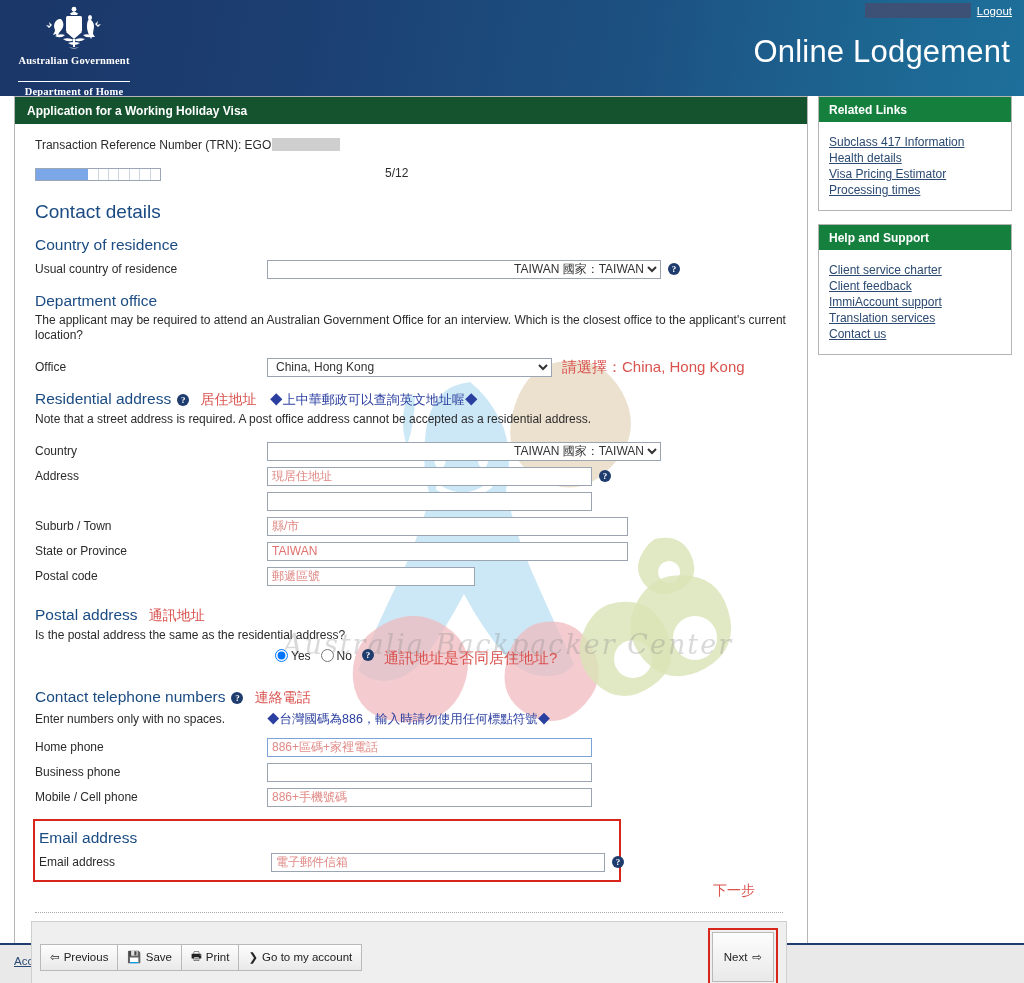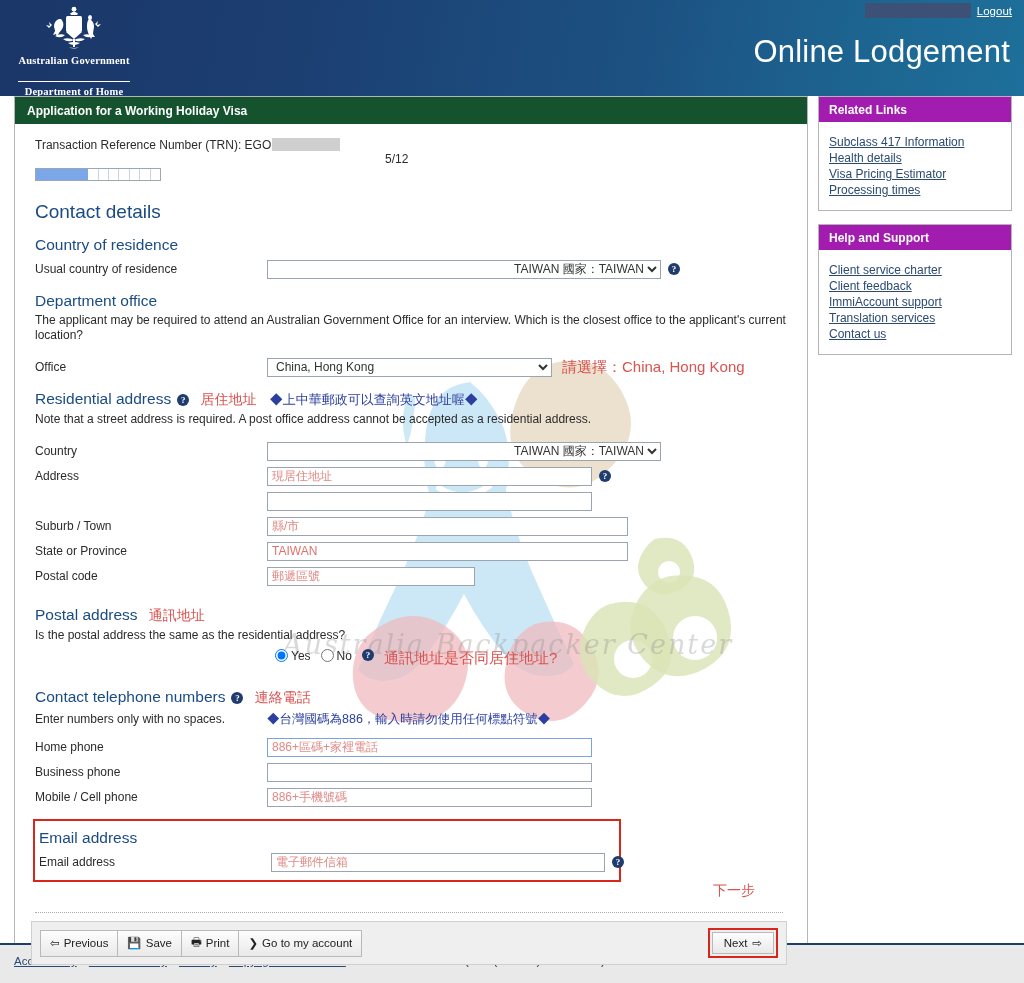--- a/index.html
+++ b/index.html
@@ -105,21 +105,21 @@
 
   .trn-row {
     position: relative; font-size: 12px; color: #2b2b2b;
     height: 18px; margin: 4px 0 0 10px;
   }
   .trn-redact {
     display: inline-block; width: 68px; height: 13px;
     background: #cfcfcf; vertical-align: -2px; margin-left: 1px;
   }
   .page-count {
-    position: absolute; left: 350px; top: 14px;
+    position: absolute; left: 350px; top: 28px;
     font-size: 12px; color: #2b2b2b;
   }
   .progress {
     margin: 12px 0 0 10px;
     width: 126px; height: 13px;
     border: 1px solid #9ba7b5;
     background: #ffffff;
     display: flex;
   }
   .progress .seg {
@@ -232,34 +232,34 @@
     cursor: pointer; white-space: nowrap;
     display: flex; align-items: center; gap: 4px;
   }
   .btn-next-wrap {
     border: 2px solid #d8261c; padding: 2px;
   }
   .btn-next {
     font-size: 11.5px; color: #222;
     background: linear-gradient(#fdfdfd, #e9e9e9);
     border: 1px solid #b9b9b9;
-    padding: 3px 11px; cursor: pointer;
+    padding: 17px 11px; cursor: pointer;
     display: flex; align-items: center; gap: 5px;
   }
 
   
   .side-col {
     position: absolute; left: 818px; top: 0; width: 194px;
   }
   .side-panel {
     border: 1px solid #b5b5b5; background: #ffffff;
     margin-bottom: 13px;
   }
   .side-head {
-    background: #a21caf; color: #ffffff;
+    background: #15803d; color: #ffffff;
     font-size: 12px; font-weight: bold;
     padding: 6px 10px 5px 10px;
   }
   .side-list { padding: 12px 10px 12px 10px; }
   .side-list a {
     display: block; font-size: 12px; color: #2b4a72;
     text-decoration: underline; line-height: 16px;
     cursor: pointer;
   }
 

